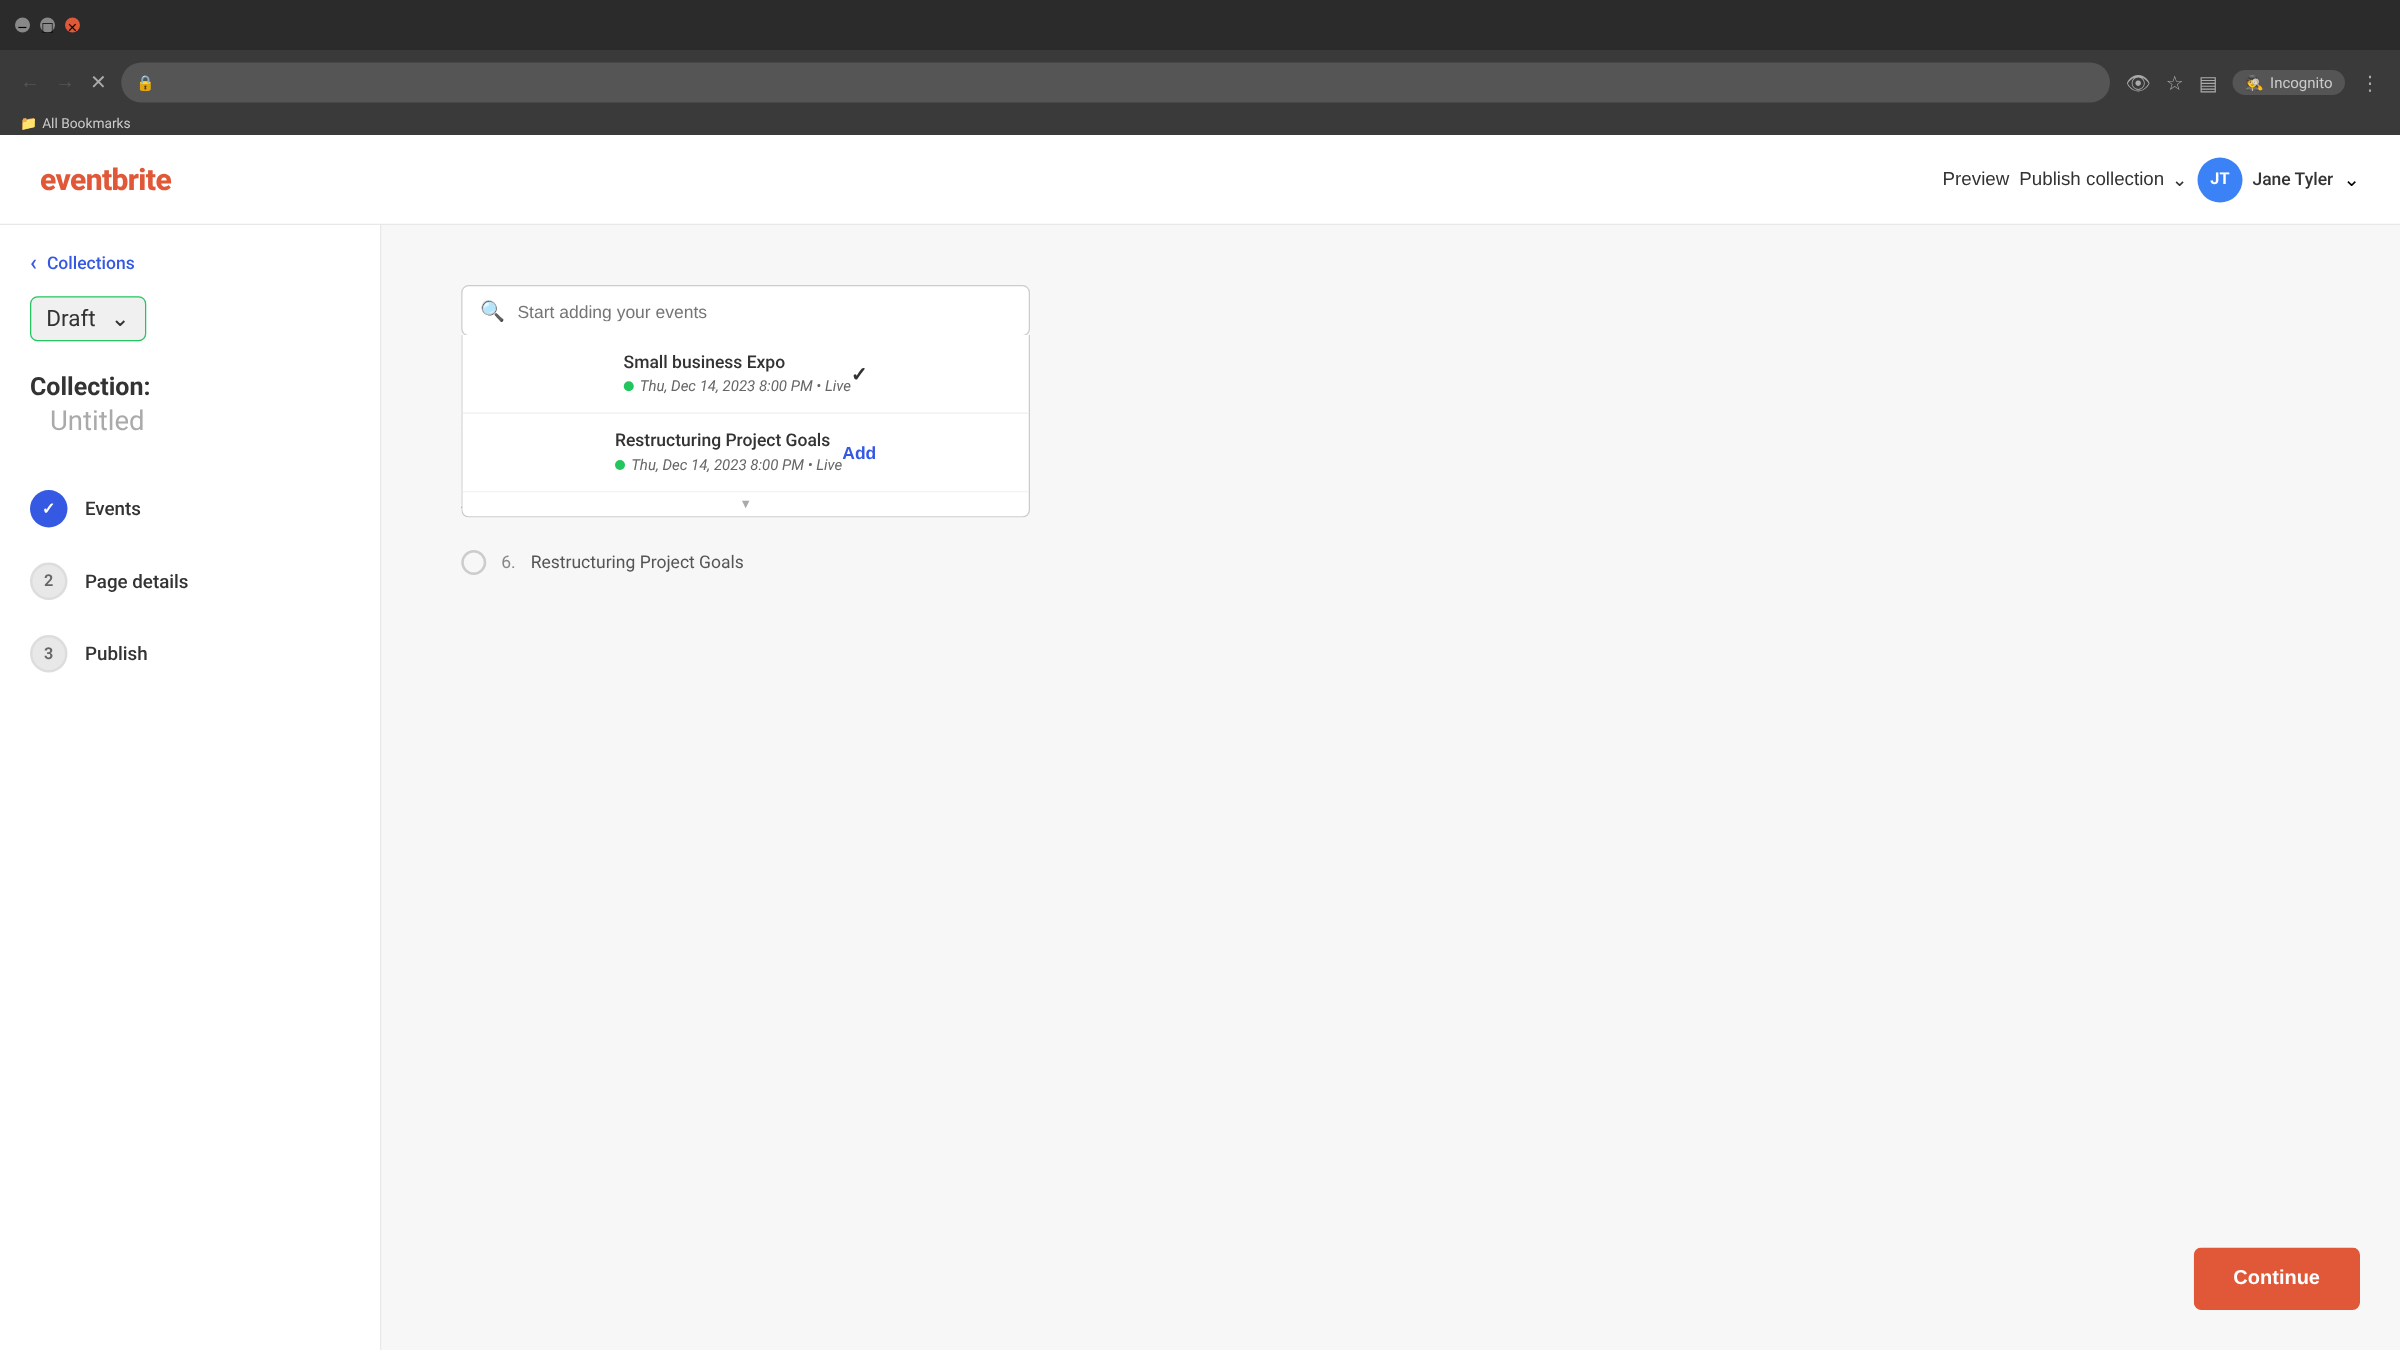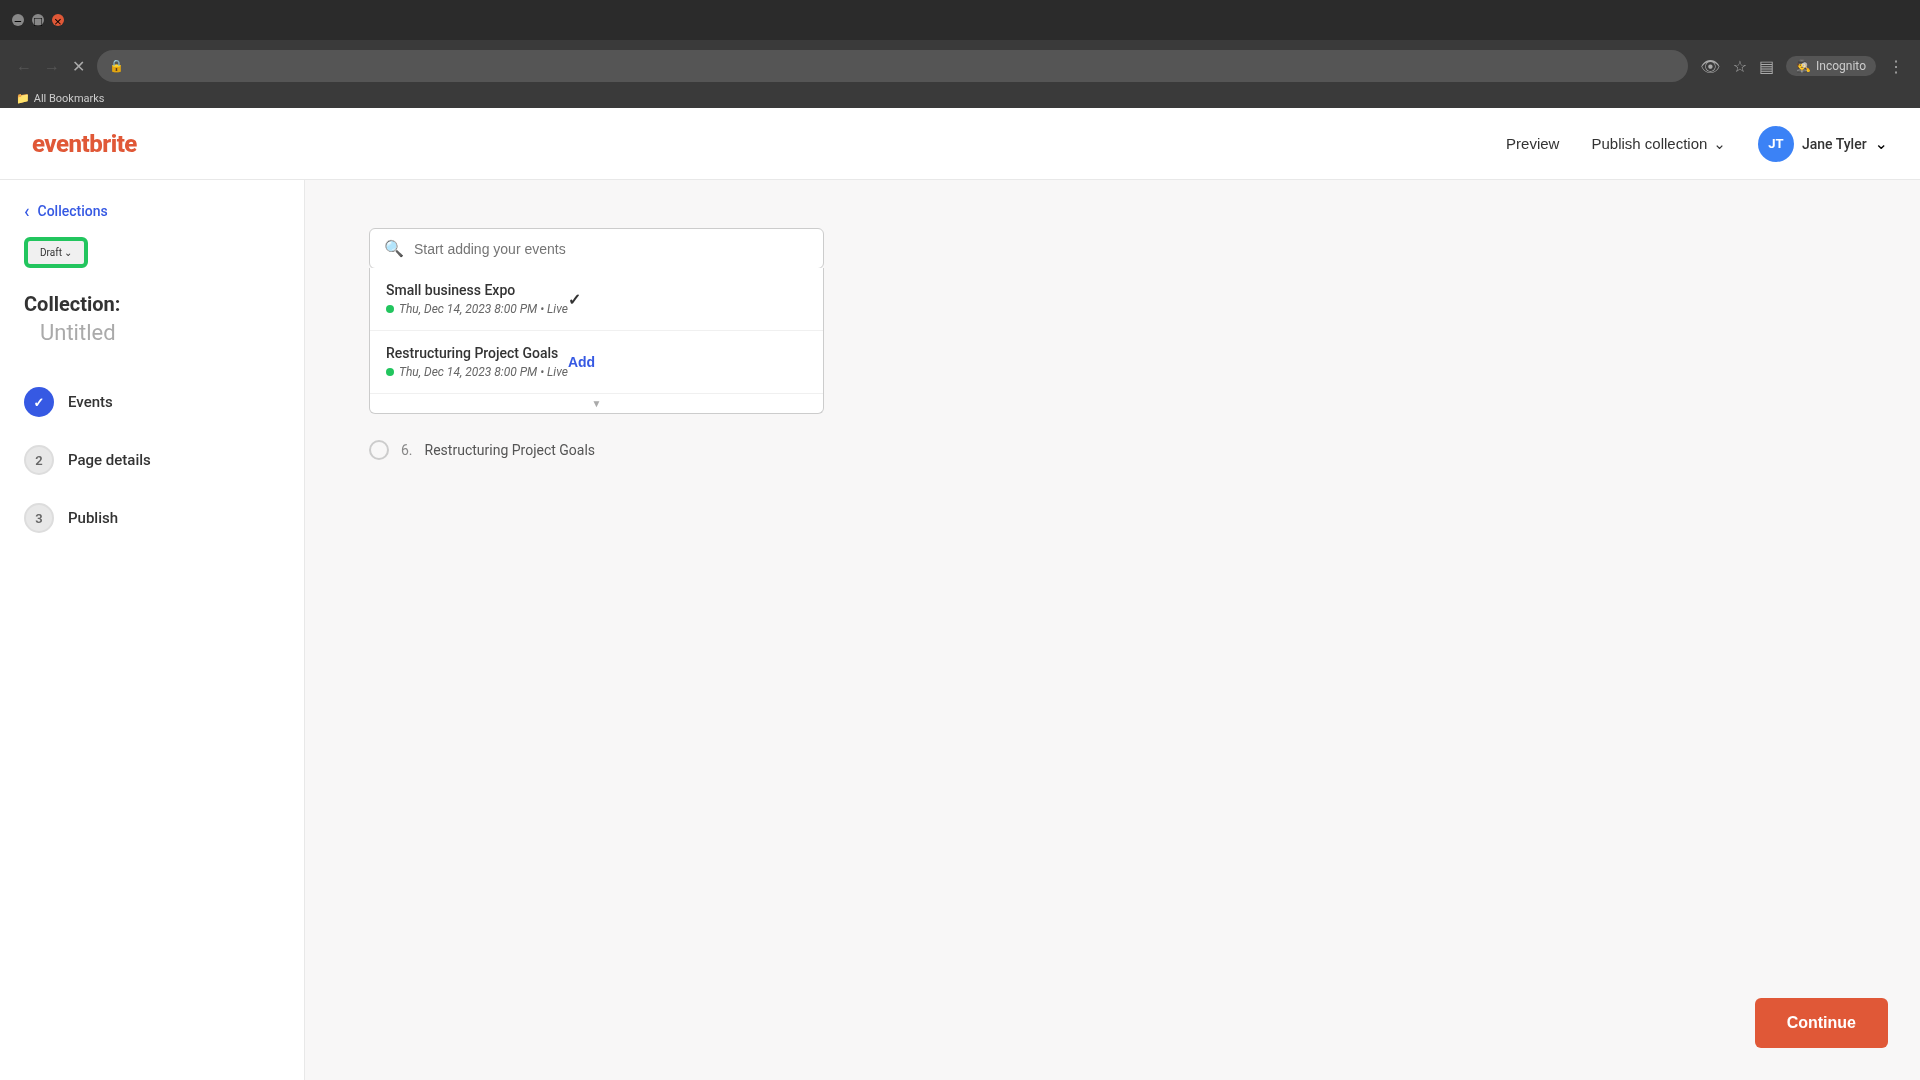--- a/index.html
+++ b/index.html
@@ -72,21 +72,21 @@
       height: 72px;
       display: flex;
       align-items: center;
       padding: 0 32px;
       position: relative;
     }
     .logo { color: #e05837; font-size: 24px; font-weight: 800; letter-spacing: -0.5px; }
     .header-actions {
       display: flex;
       align-items: center;
-      gap: 32px;
+      gap: 8px;
       margin-left: auto;
     }
     .preview-btn {
       background: none;
       border: none;
       font-size: 15px;
       color: #333;
       cursor: pointer;
       font-weight: 500;
     }
@@ -139,27 +139,27 @@
       padding: 0 24px 16px;
       cursor: pointer;
       color: #3659e3;
       font-size: 14px;
       font-weight: 500;
     }
     .back-arrow { font-size: 18px; }
     .draft-dropdown {
       display: flex;
       align-items: center;
-      gap: 2px;
+      gap: 12px;
       background: #f0f0f0;
-      border: 4px solid #22c55e;
+      border: 1px solid #22c55e;
       border-radius: 6px;
       padding: 6px 12px;
       cursor: pointer;
-      font-size: 10px;
+      font-size: 18px;
       color: #333;
       margin: 0 24px 24px;
       width: fit-content;
     }
     .collection-label {
       padding: 0 24px;
       font-size: 20px;
       font-weight: 700;
       color: #333;
       margin-bottom: 4px;
@@ -241,21 +241,21 @@
       border: 1.5px solid #ccc;
       border-top: none;
       border-radius: 0 0 6px 6px;
       z-index: 100;
       overflow: hidden;
     }
     .dropdown-scrollarea { max-height: 200px; overflow-y: auto; }
     .dropdown-item {
       display: flex;
       align-items: center;
-      justify-content: flex-start;
+      justify-content: center;
       padding: 14px 16px;
       border-bottom: 1px solid #f0f0f0;
       cursor: pointer;
     }
     .event-info {}
     .event-name { font-size: 14px; color: #333; font-weight: 500; margin-bottom: 4px; }
     .event-date {
       display: flex;
       align-items: center;
       gap: 5px;

